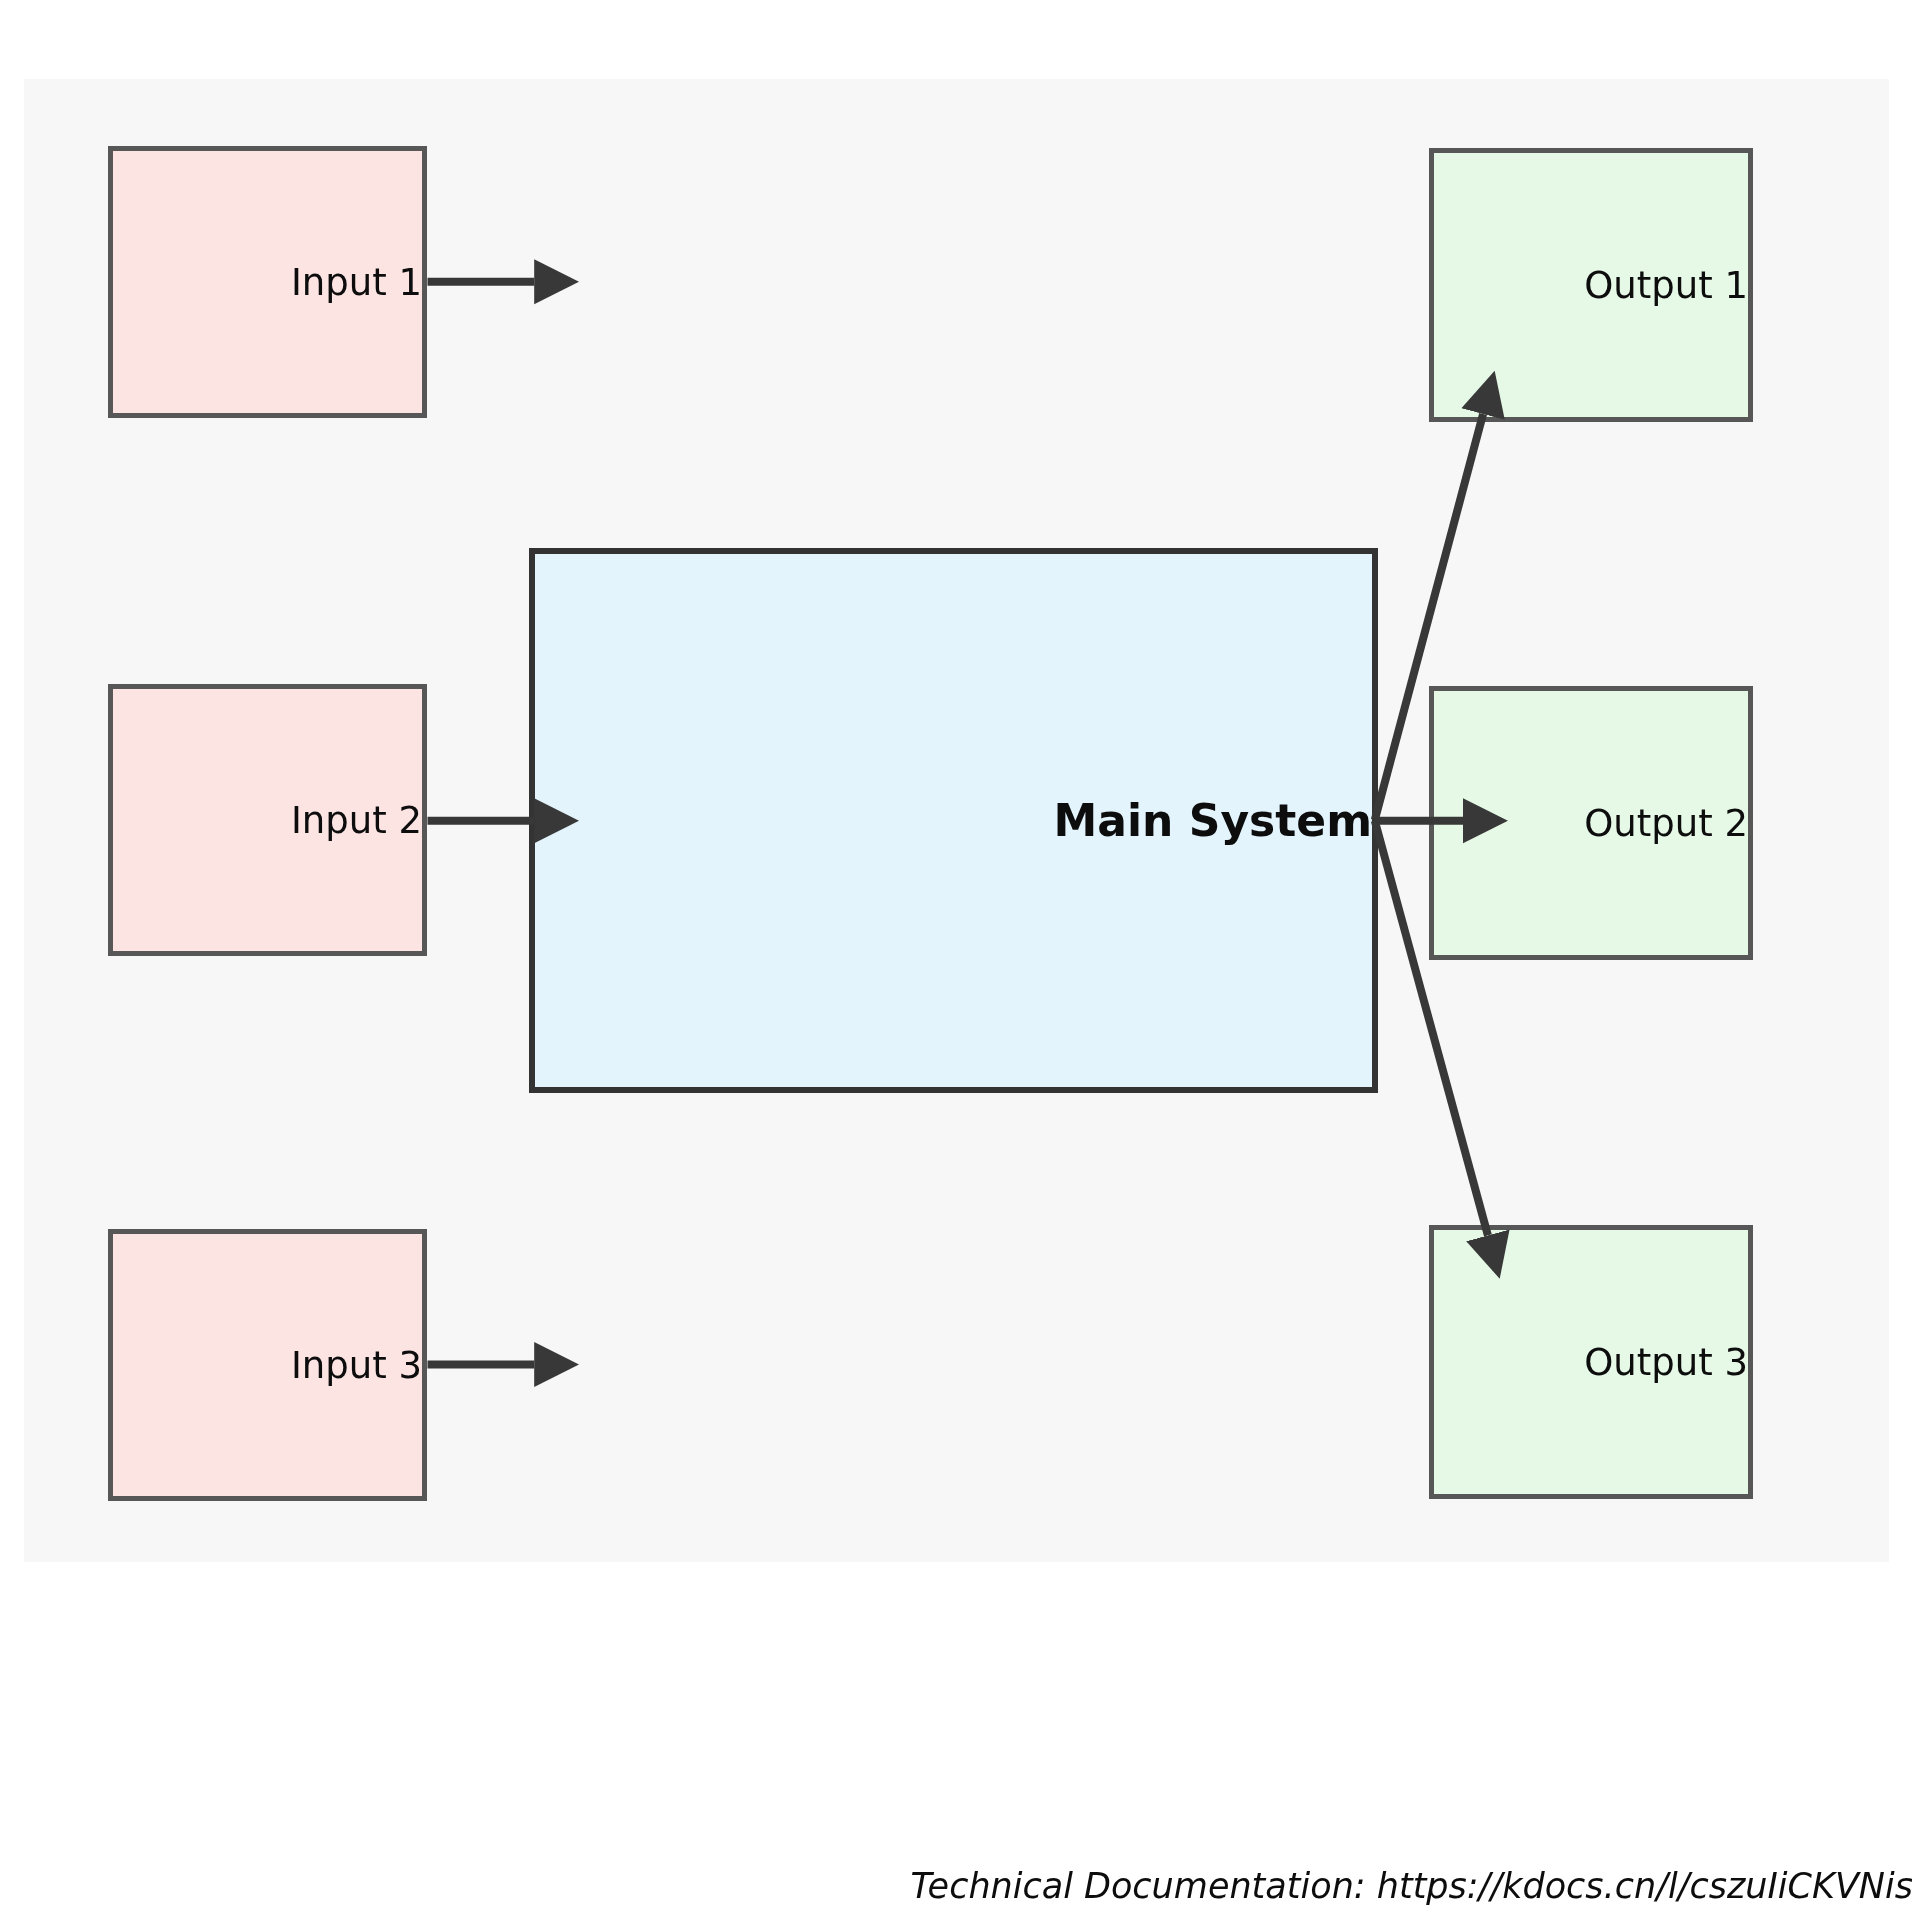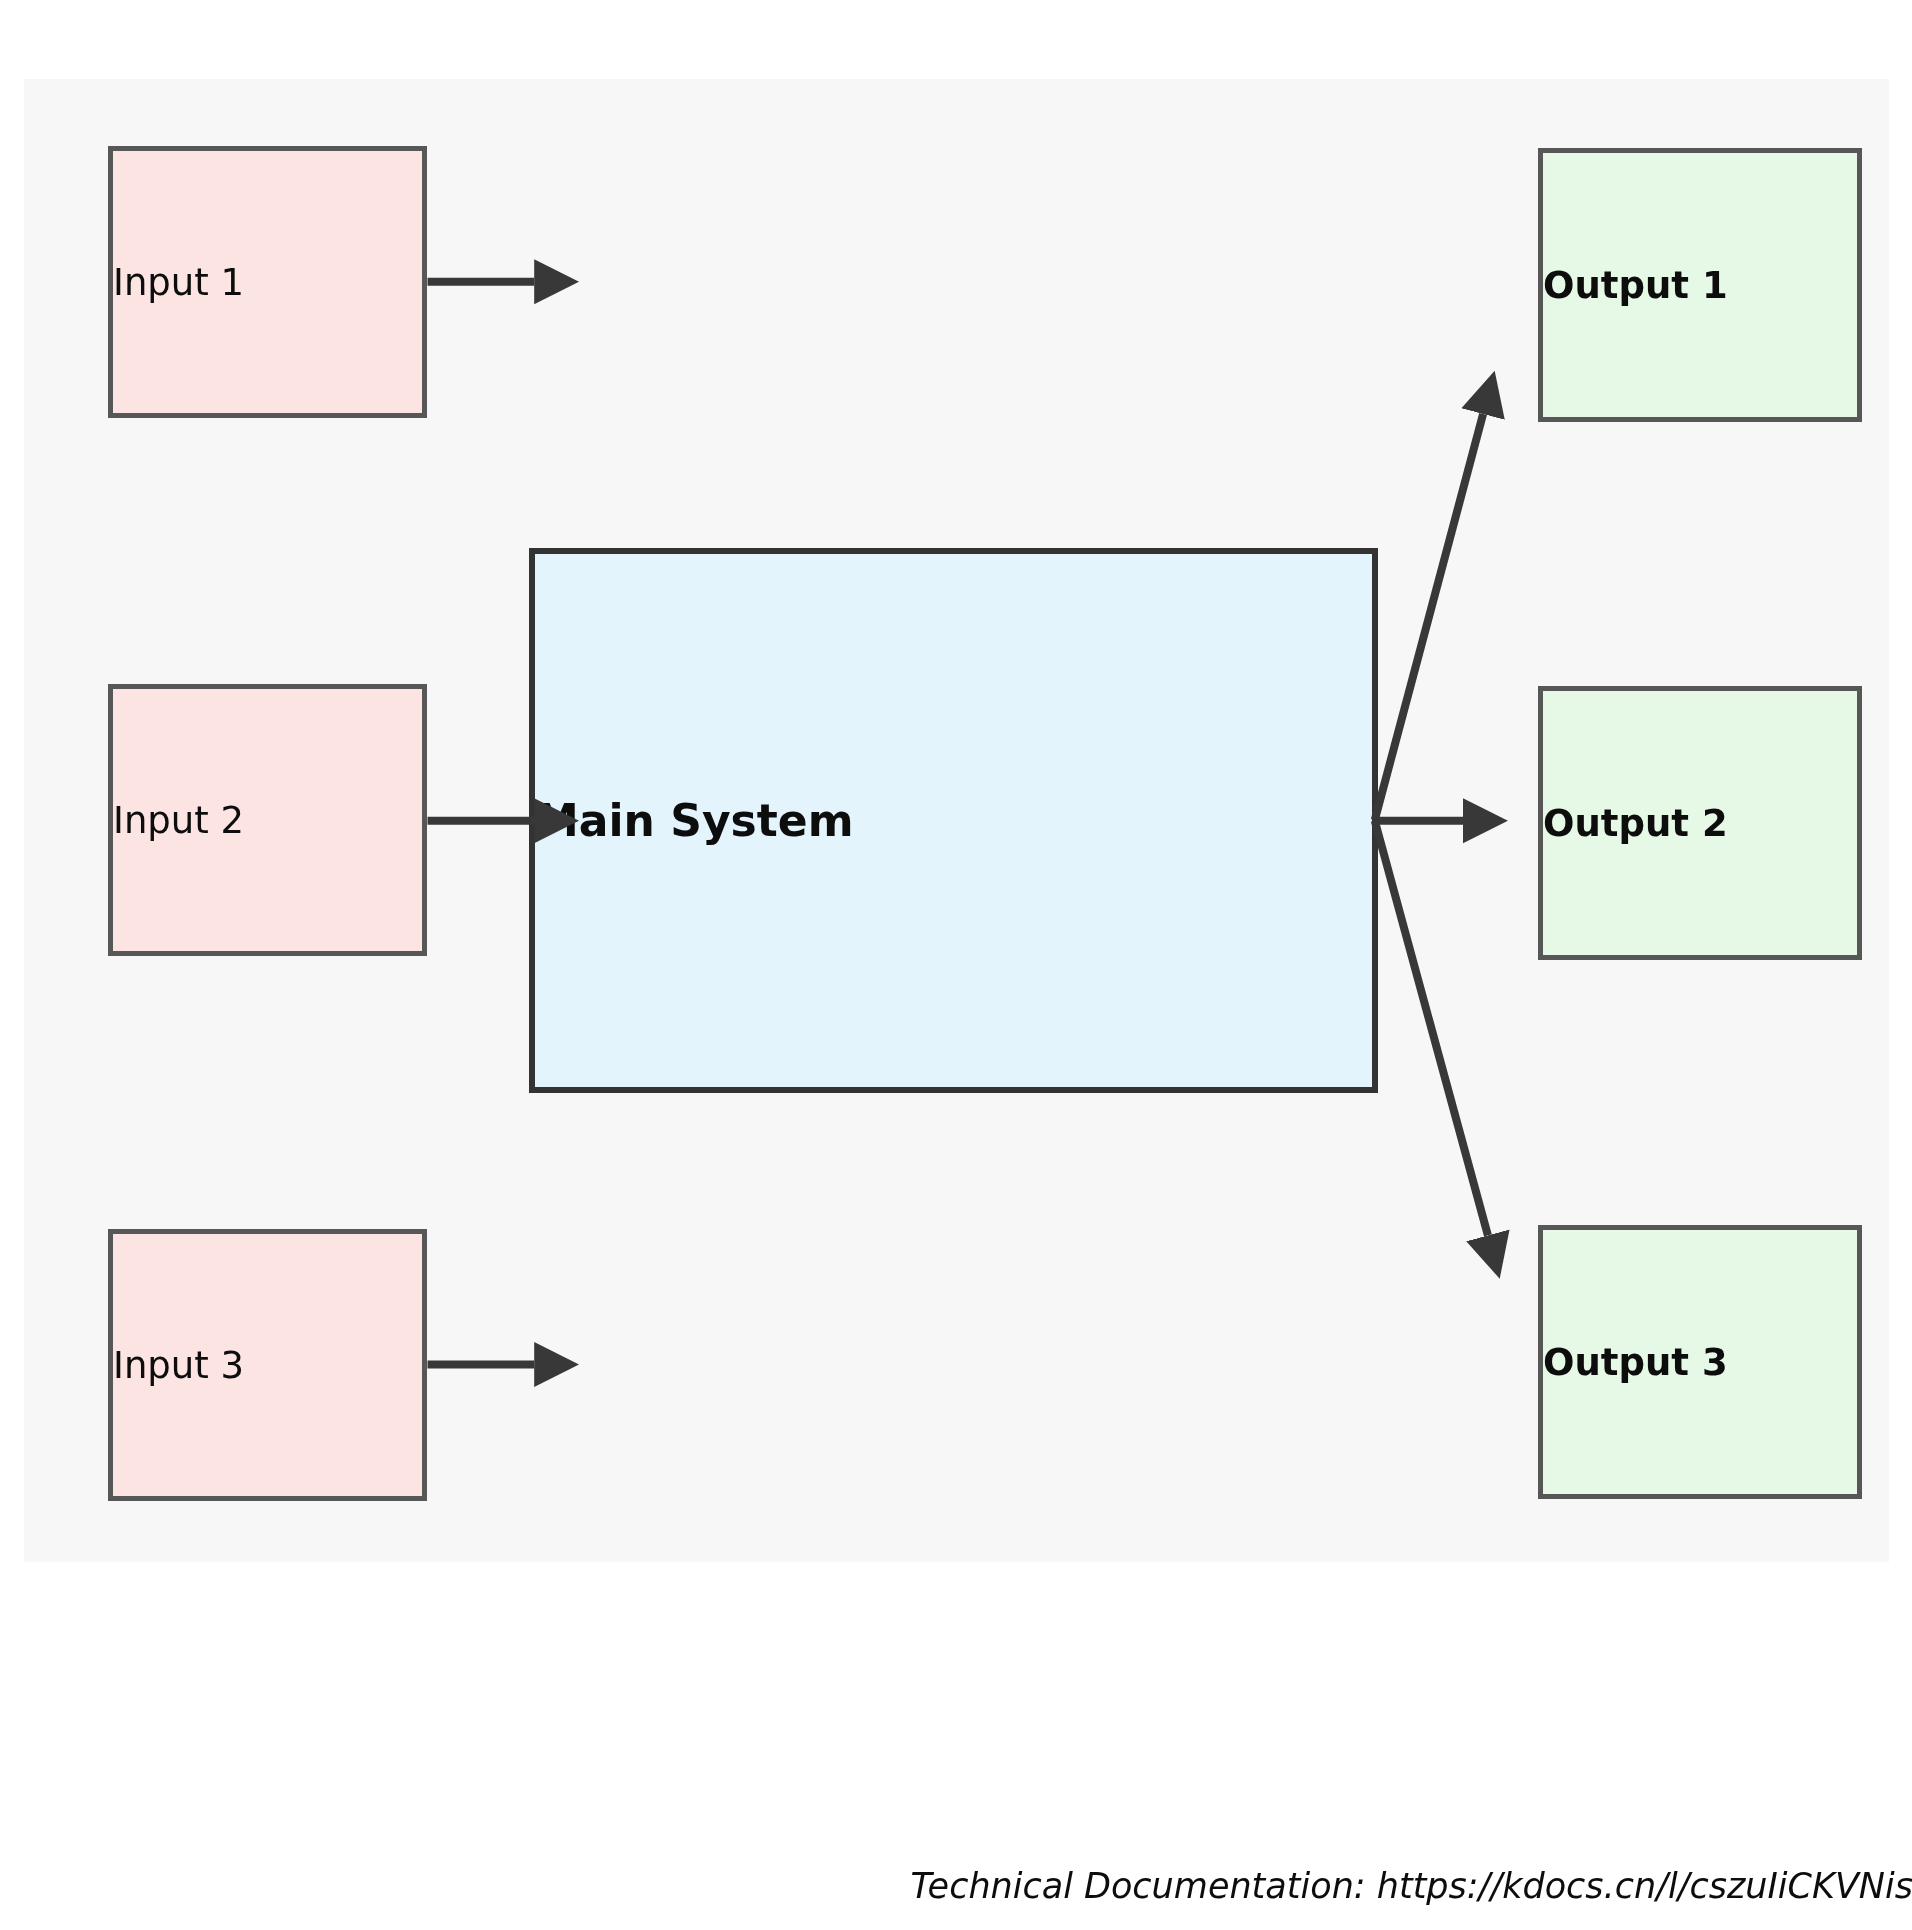--- a/index.html
+++ b/index.html
@@ -25,33 +25,34 @@
   .panel {
     position: absolute;
     left: 24px; top: 79px;
     width: 1865px; height: 1483px;
     background: var(--panel_bg, #f7f7f7);
   }
   .node {
     position: absolute;
     display: flex;
     align-items: center;
-    justify-content: flex-start;
+    justify-content: flex-end;
     box-sizing: border-box;
     font-size: 37px;
+    padding-left: 40px;
   }
   .node-input {
     background: var(--input_fill, #fce4e3);
     border: 5.6px solid var(--io_border, #575757);
     left: 108px; width: 319px; height: 272px;
   }
   .node-output {
     background: var(--output_fill, #e6f9e6);
     border: 5.6px solid var(--io_border, #575757);
-    left: 1538px; width: 324px; height: 274px; font-weight: bold;
+    left: 1429px; width: 324px; height: 274px;
   }
   #input-1 { top: 146px; }
   #input-2 { top: 684px; }
   #input-3 { top: 1229px; }
   #output-1 { top: 148px; }
   #output-2 { top: 686px; }
   #output-3 { top: 1225px; }
   .node-main {
     background: var(--main_fill, #e4f4fd);
     border: 6.4px solid var(--main_border, #333333);

